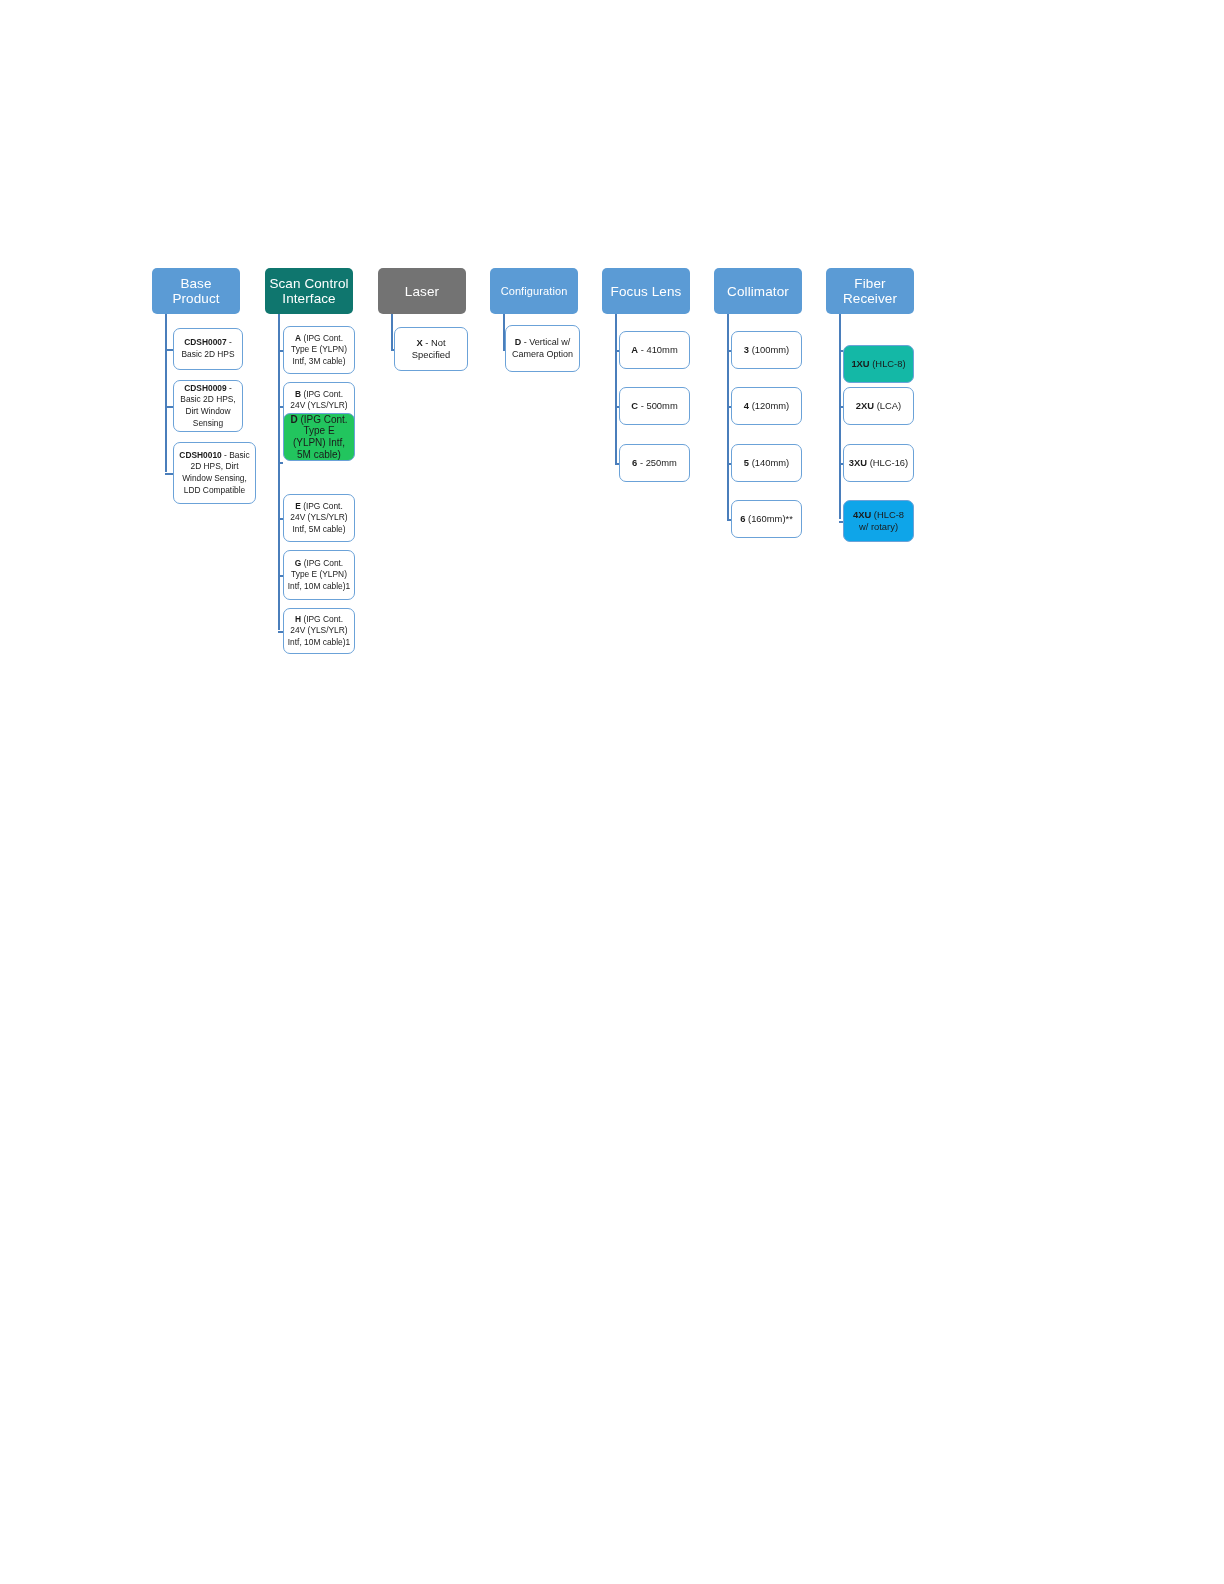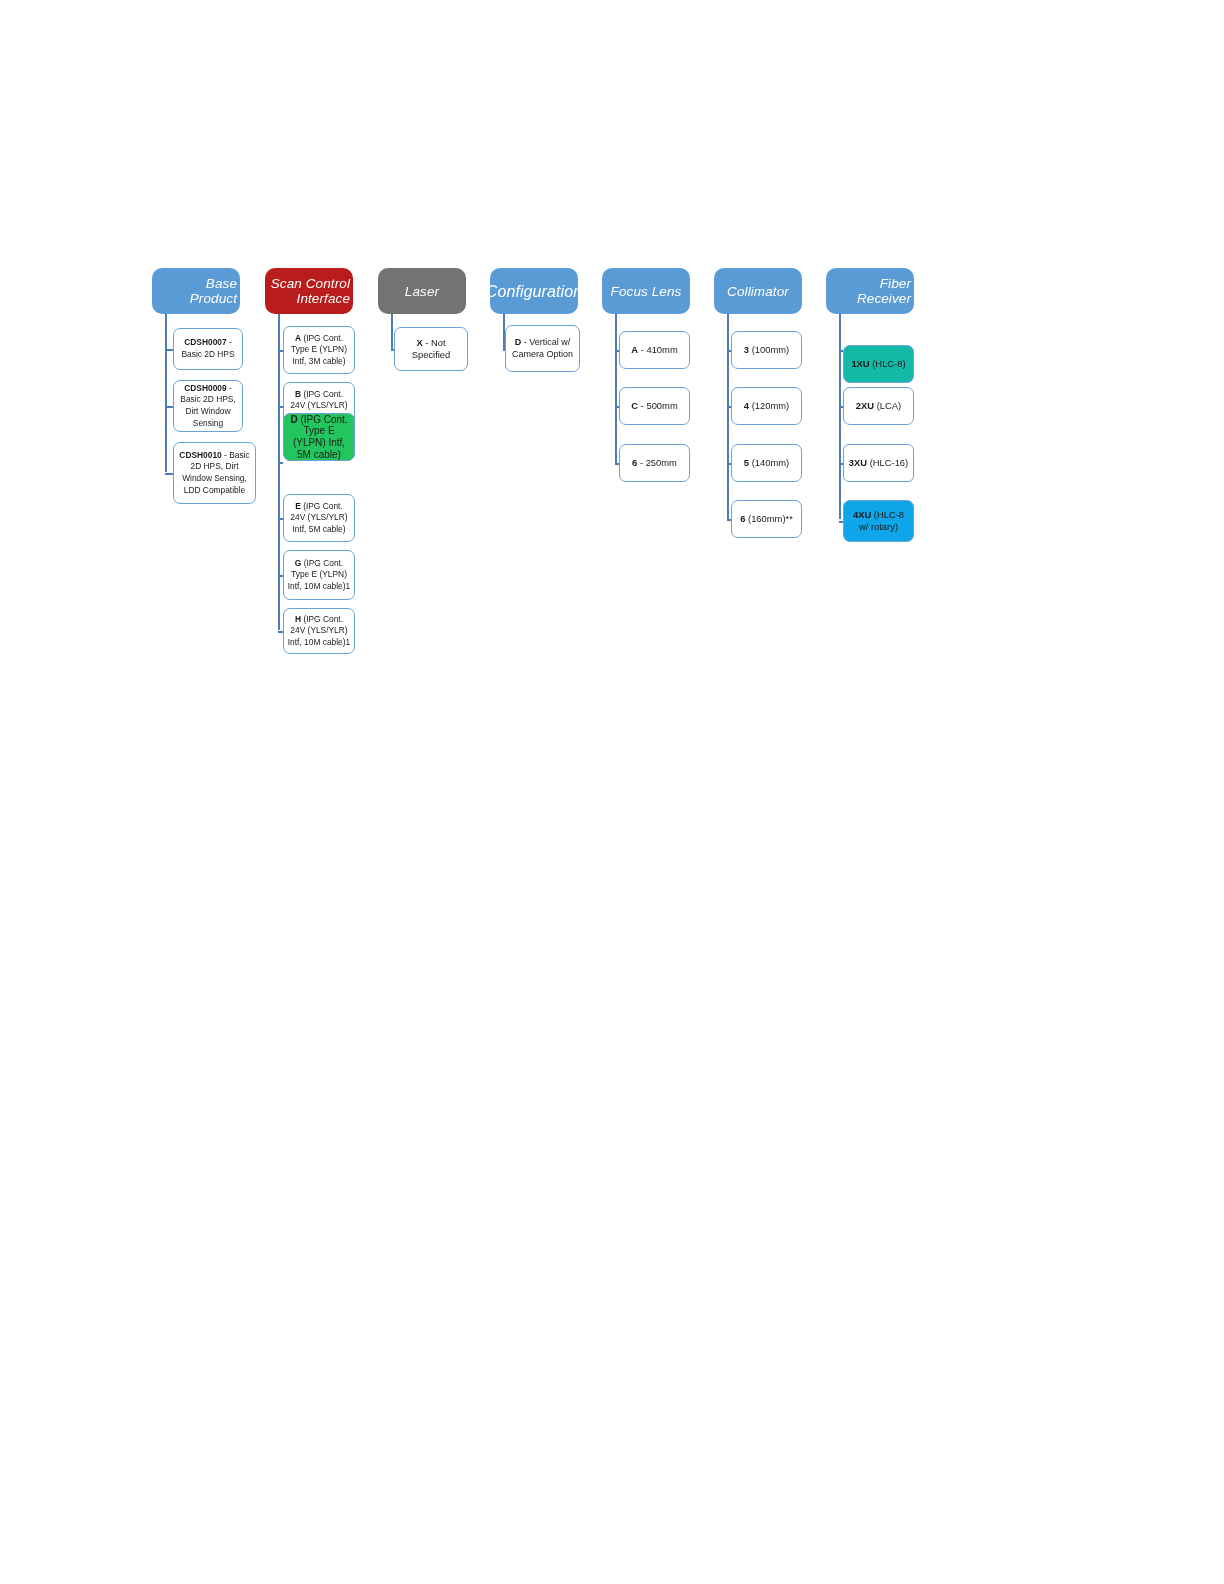--- a/index.html
+++ b/index.html
@@ -22,32 +22,31 @@
     width: 1224px;
     height: 1584px;
   }
 
   
   .col-header {
     position: absolute;
     left: 0;
     top: 0;
     box-sizing: border-box;
-    border-radius: 10px;
+    border-radius: 5px;
     background: #5b9bd5;
     color: #ffffff;
     display: flex;
     align-items: center;
     justify-content: center;
-    text-align: right;
+    text-align: center;
     font-size: 13.5px;
     line-height: 15px;
     letter-spacing: 0.1px;
     padding: 2px 3px;
-    font-style: italic;
   }
 
   
   .trunk {
     position: absolute;
     width: 2px;
     background: #4a7ebb;
   }
 
   
@@ -87,21 +86,21 @@
       <span class="lbl"><b>CDSH0007</b><span> - Basic 2D HPS</span></span>
     </div>
     <div class="stub" style="left: 165px; top: 406px; width: 8px; background: rgb(74, 126, 187);"></div>
     <div class="node" style="left: 173px; top: 380px; width: 70px; height: 52px; font-size: 8.4px; background: rgb(255, 255, 255); border-color: rgb(107, 162, 216); color: rgb(27, 27, 27);">
       <span class="lbl"><b>CDSH0009</b><span> - Basic 2D HPS, Dirt Window Sensing</span></span>
     </div>
     <div class="stub" style="left: 165px; top: 473px; width: 8px; background: rgb(74, 126, 187);"></div>
     <div class="node" style="left: 173px; top: 442px; width: 83px; height: 62px; font-size: 8.4px; background: rgb(255, 255, 255); border-color: rgb(107, 162, 216); color: rgb(27, 27, 27);">
       <span class="lbl"><b>CDSH0010</b><span> - Basic 2D HPS, Dirt Window Sensing, LDD Compatible</span></span>
     </div>
-    <div class="col-header" style="left: 265px; top: 268px; width: 88px; height: 46px; font-size: 13.5px; background: #b91c1c; color: rgb(255, 255, 255);">Scan Control Interface</div>
+    <div class="col-header" style="left: 265px; top: 268px; width: 88px; height: 46px; font-size: 13.5px; background: #0f766e; color: rgb(255, 255, 255);">Scan Control Interface</div>
     <div class="trunk" style="left: 278px; top: 314px; height: 316px; background: rgb(74, 126, 187);"></div>
     <div class="stub" style="left: 278px; top: 350px; width: 5px; background: rgb(74, 126, 187);"></div>
     <div class="node" style="left: 283px; top: 326px; width: 72px; height: 48px; font-size: 8.4px; background: rgb(255, 255, 255); border-color: rgb(107, 162, 216); color: rgb(27, 27, 27);">
       <span class="lbl"><b>A</b><span> (IPG Cont. Type E (YLPN) Intf, 3M cable)</span></span>
     </div>
     <div class="stub" style="left: 278px; top: 406px; width: 5px; background: rgb(74, 126, 187);"></div>
     <div class="node" style="left: 283px; top: 382px; width: 72px; height: 48px; font-size: 8.4px; background: rgb(255, 255, 255); border-color: rgb(107, 162, 216); color: rgb(27, 27, 27);">
       <span class="lbl"><b>B</b><span> (IPG Cont. 24V (YLS/YLR)  Intf, 3M cable)</span></span>
     </div>
     <div class="stub" style="left: 278px; top: 462px; width: 5px; background: rgb(74, 126, 187);"></div>
@@ -119,21 +118,21 @@
     <div class="stub" style="left: 278px; top: 631px; width: 5px; background: rgb(74, 126, 187);"></div>
     <div class="node" style="left: 283px; top: 608px; width: 72px; height: 46px; font-size: 8.4px; background: rgb(255, 255, 255); border-color: rgb(107, 162, 216); color: rgb(27, 27, 27);">
       <span class="lbl"><b>H</b><span> (IPG Cont. 24V (YLS/YLR)  Intf, 10M cable)1</span></span>
     </div>
     <div class="col-header" style="left: 378px; top: 268px; width: 88px; height: 46px; font-size: 13.5px; background: #737373; color: rgb(255, 255, 255);">Laser</div>
     <div class="trunk" style="left: 391px; top: 314px; height: 36px; background: rgb(74, 126, 187);"></div>
     <div class="stub" style="left: 391px; top: 349px; width: 3px; background: rgb(74, 126, 187);"></div>
     <div class="node" style="left: 394px; top: 327px; width: 74px; height: 44px; font-size: 9.4px; background: rgb(255, 255, 255); border-color: rgb(107, 162, 216); color: rgb(27, 27, 27);">
       <span class="lbl"><b>X</b><span> - Not Specified</span></span>
     </div>
-    <div class="col-header" style="left: 490px; top: 268px; width: 88px; height: 46px; font-size: 16px; background: rgb(91, 155, 213); color: rgb(255, 255, 255);">Configuration</div>
+    <div class="col-header" style="left: 490px; top: 268px; width: 88px; height: 46px; font-size: 11px; background: rgb(91, 155, 213); color: rgb(255, 255, 255);">Configuration</div>
     <div class="trunk" style="left: 503px; top: 314px; height: 36px; background: rgb(74, 126, 187);"></div>
     <div class="stub" style="left: 503px; top: 348.5px; width: 2px; background: rgb(74, 126, 187);"></div>
     <div class="node" style="left: 505px; top: 325px; width: 75px; height: 47px; font-size: 9px; background: rgb(255, 255, 255); border-color: rgb(107, 162, 216); color: rgb(27, 27, 27);">
       <span class="lbl"><b>D</b><span> - Vertical w/ Camera Option</span></span>
     </div>
     <div class="col-header" style="left: 602px; top: 268px; width: 88px; height: 46px; font-size: 13.5px; background: rgb(91, 155, 213); color: rgb(255, 255, 255);">Focus Lens</div>
     <div class="trunk" style="left: 615px; top: 314px; height: 149px; background: rgb(74, 126, 187);"></div>
     <div class="stub" style="left: 615px; top: 350px; width: 4px; background: rgb(74, 126, 187);"></div>
     <div class="node" style="left: 619px; top: 331px; width: 71px; height: 38px; font-size: 9.4px; background: rgb(255, 255, 255); border-color: rgb(107, 162, 216); color: rgb(27, 27, 27);">
       <span class="lbl"><b>A</b><span> - 410mm</span></span>
@@ -168,20 +167,20 @@
     <div class="trunk" style="left: 839px; top: 314px; height: 205px; background: rgb(74, 126, 187);"></div>
     <div class="stub" style="left: 839px; top: 350px; width: 4px; background: rgb(74, 126, 187);"></div>
     <div class="node" style="left: 843px; top: 345px; width: 71px; height: 38px; font-size: 9.4px; background: #14b8a6; border-color: rgb(107, 162, 216); color: rgb(27, 27, 27);">
       <span class="lbl"><b>1XU</b><span> (HLC-8)</span></span>
     </div>
     <div class="stub" style="left: 839px; top: 406px; width: 4px; background: rgb(74, 126, 187);"></div>
     <div class="node" style="left: 843px; top: 387px; width: 71px; height: 38px; font-size: 9.4px; background: rgb(255, 255, 255); border-color: rgb(107, 162, 216); color: rgb(27, 27, 27);">
       <span class="lbl"><b>2XU</b><span> (LCA)</span></span>
     </div>
     <div class="stub" style="left: 839px; top: 463px; width: 4px; background: rgb(74, 126, 187);"></div>
-    <div class="node" style="left: 843px; top: 444px; width: 71px; height: 38px; font-size: 9.4px; background: rgb(255, 255, 255); border-color: rgb(107, 162, 216); color: rgb(27, 27, 27); border-radius: 6px;">
+    <div class="node" style="left: 843px; top: 444px; width: 71px; height: 38px; font-size: 9.4px; background: rgb(255, 255, 255); border-color: rgb(107, 162, 216); color: rgb(27, 27, 27);">
       <span class="lbl"><b>3XU</b><span> (HLC-16)</span></span>
     </div>
     <div class="stub" style="left: 839px; top: 521px; width: 4px; background: rgb(74, 126, 187);"></div>
     <div class="node" style="left: 843px; top: 500px; width: 71px; height: 42px; font-size: 9.4px; background: #0ea5e9; border-color: rgb(107, 162, 216); color: rgb(27, 27, 27);">
       <span class="lbl"><b>4XU</b><span> (HLC-8 w/ rotary)</span></span>
     </div>
   </div>
 
 </body></html>

